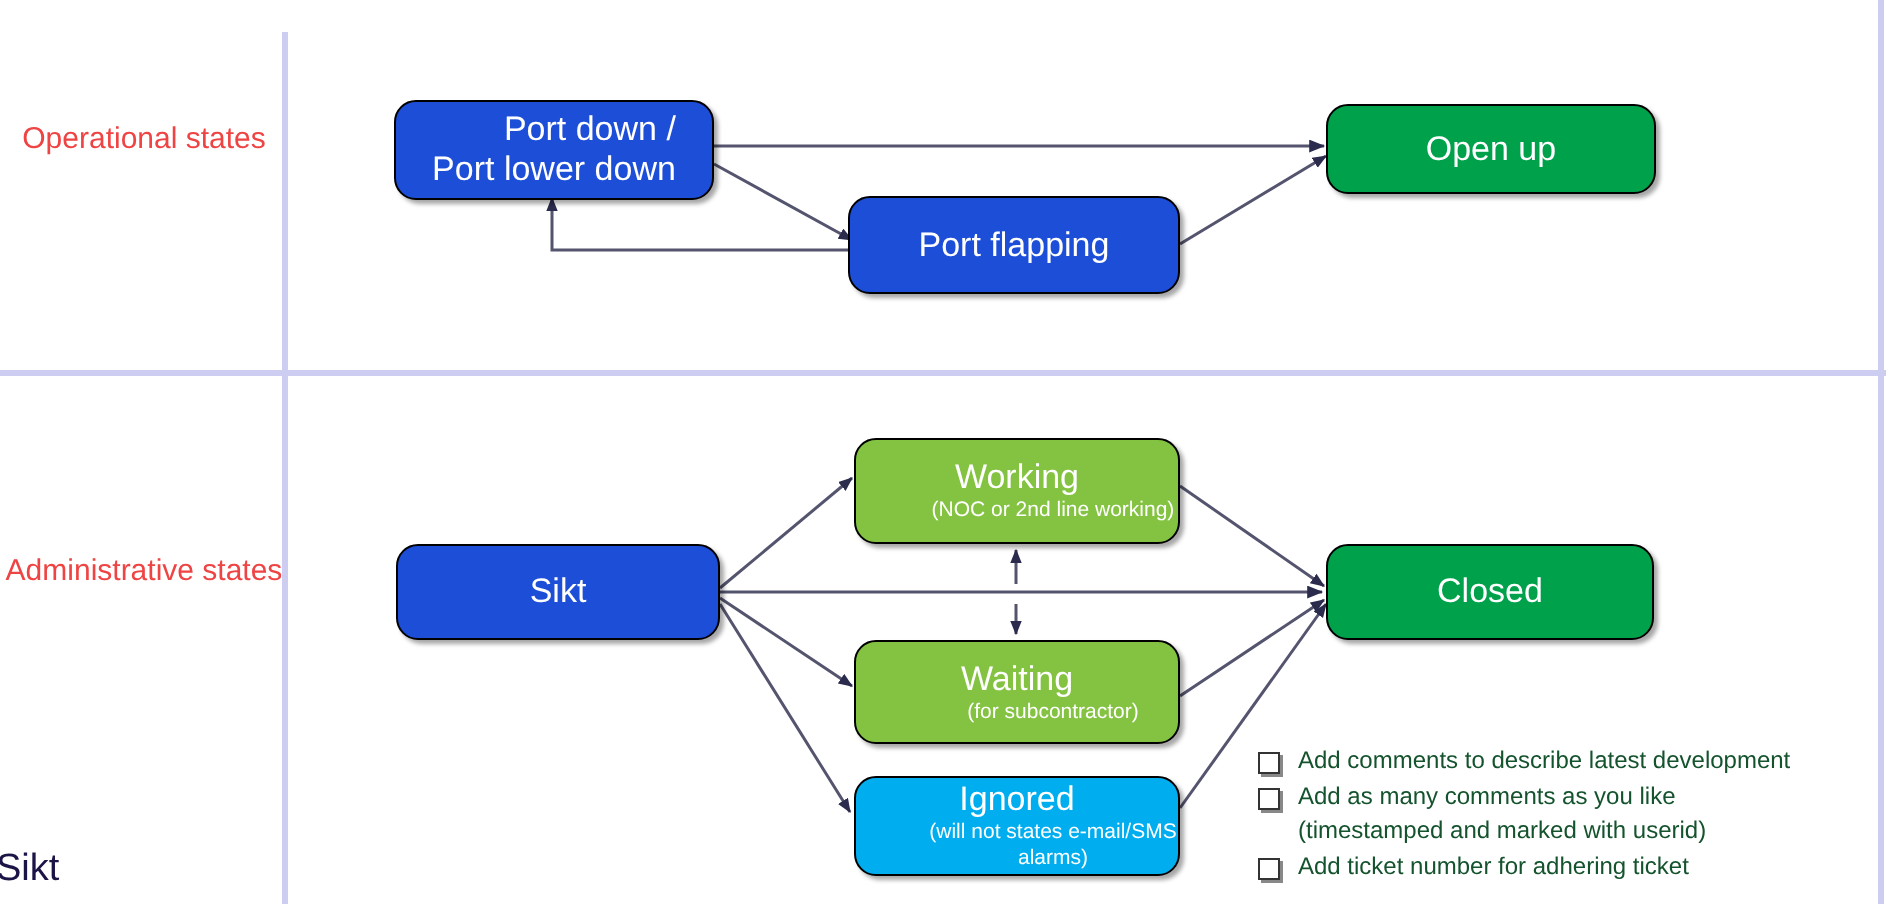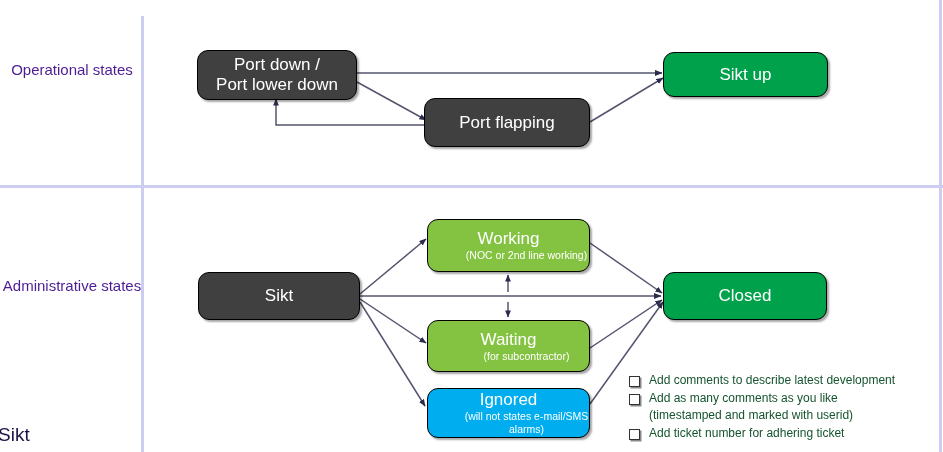--- a/index.html
+++ b/index.html
@@ -39,21 +39,21 @@
     top: 0;
     width: 3px;
     height: 452px;
     background: #cdcdf2;
   }
 
   
   .row-label {
     position: absolute;
     text-align: center;
-    color: #4c1d95;
+    color: #ef4444;
     font-size: 15px;
     line-height: 19px;
     font-family: "Liberation Sans", sans-serif;
     letter-spacing: 0px;
   }
 
   
   .node {
     position: absolute;
     box-sizing: border-box;
@@ -75,21 +75,21 @@
     font-weight: 400;
     white-space: pre-line;
   }
   .node .sub {
     font-size: 10.5px;
     line-height: 13px;
     font-weight: 400;
     margin-top: 0px;
     padding-left: 36px;
   }
-  .node.red    { background: #404040; }
+  .node.red    { background: #1d4ed8; text-align: right; }
   .node.green  { background: #00a14b; }
   .node.lgreen { background: #84c341; }
   .node.cyan   { background: #00aeef; }
 
   
   #arrows {
     position: absolute;
     left: 0;
     top: 0;
     width: 943px;
@@ -188,21 +188,21 @@
   <div class="node red" style="left:197px; top:50px; width:160px; height:50px;">
     <div class="title">Port down /
 Port lower down</div>
   </div>
 
   <div class="node red" style="left:424px; top:98px; width:166px; height:49px;">
     <div class="title">Port flapping</div>
   </div>
 
   <div class="node green" style="left:663px; top:52px; width:165px; height:45px;">
-    <div class="title">Sikt up</div>
+    <div class="title">Open up</div>
   </div>
 
   <div class="node red" style="left:198px; top:272px; width:162px; height:48px;">
     <div class="title">Sikt</div>
   </div>
 
   <div class="node lgreen" style="left:427px; top:219px; width:163px; height:53px;">
     <div class="title">Working</div>
     <div class="sub">(NOC or 2nd line working)</div>
   </div>

